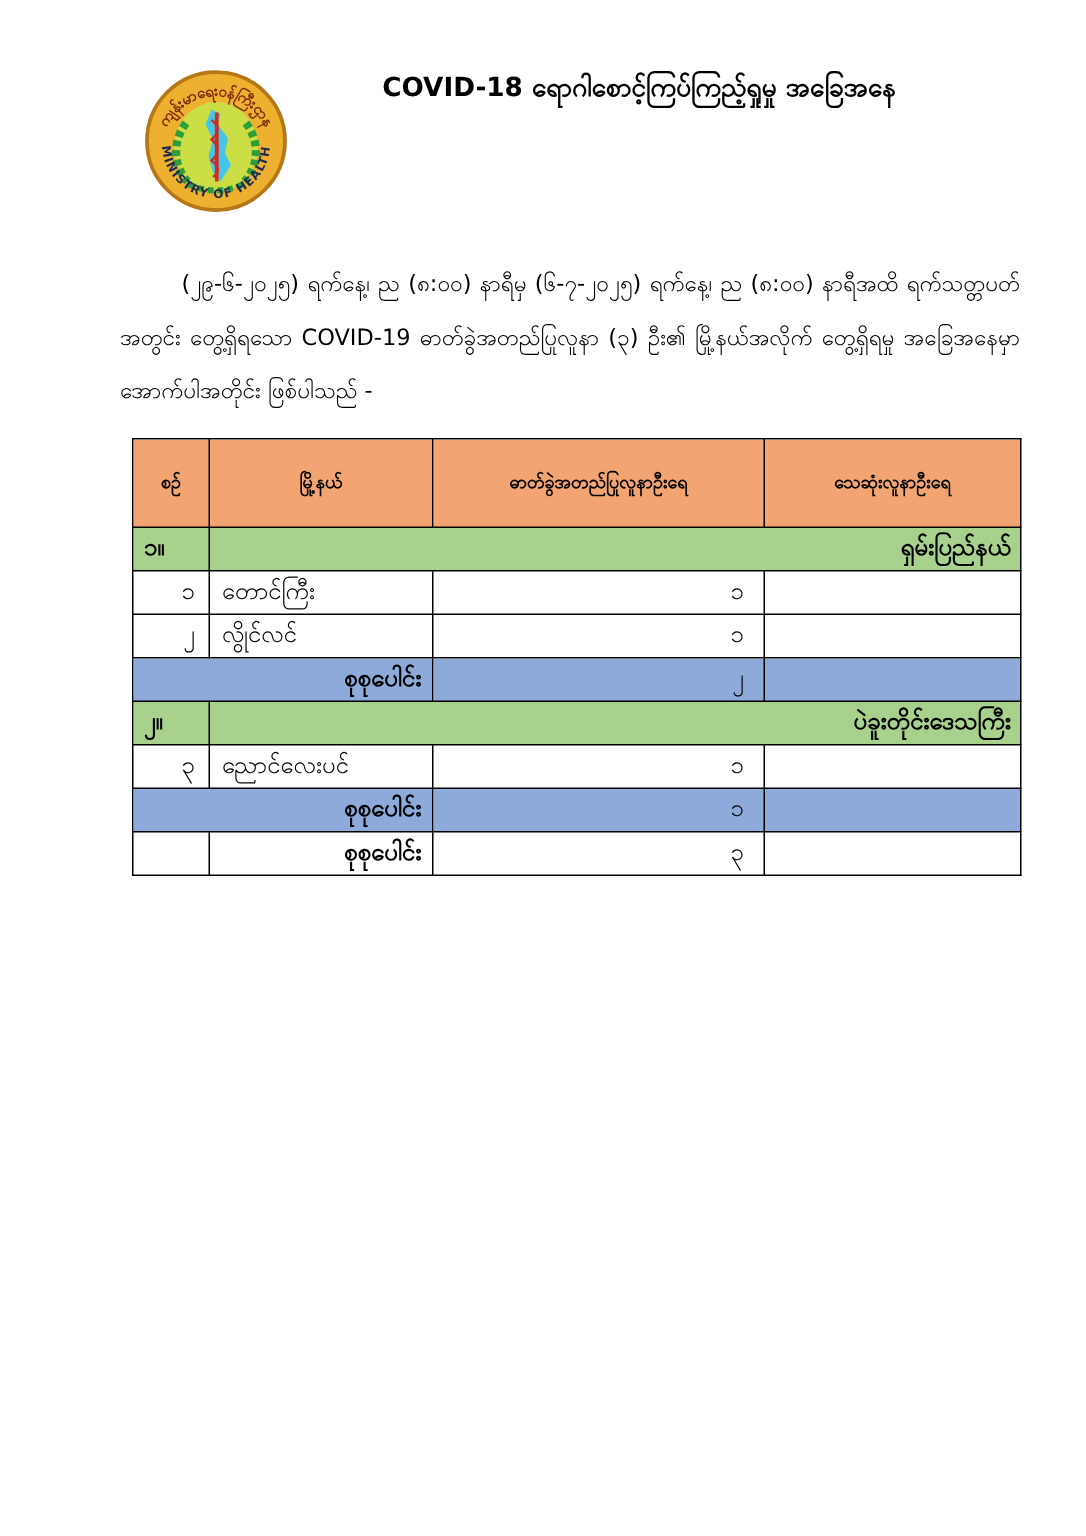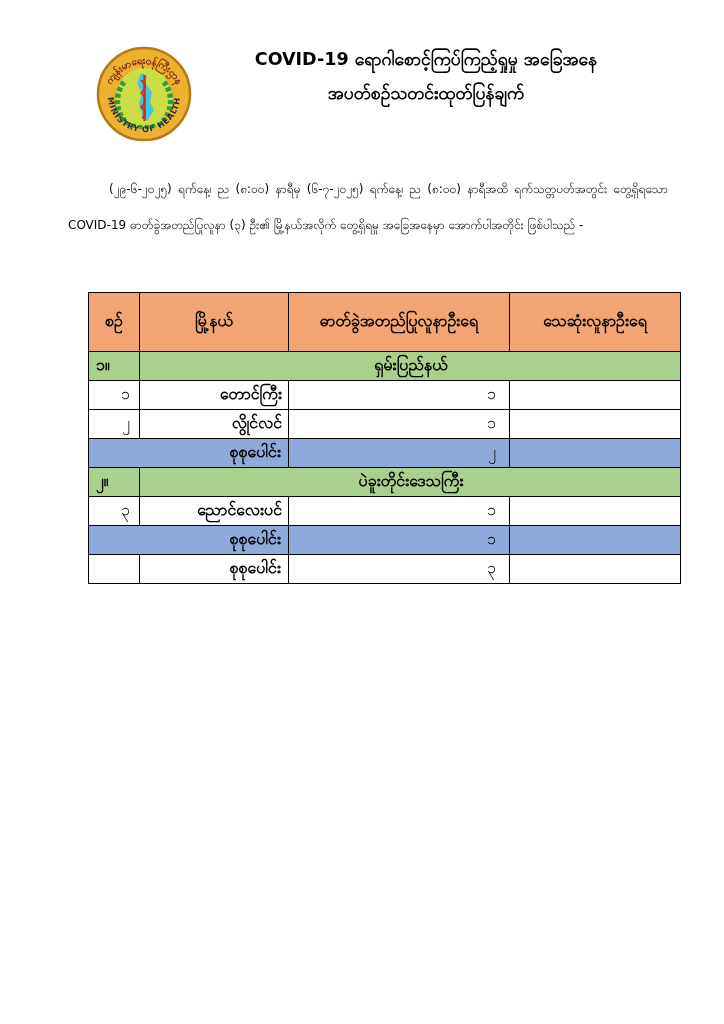--- a/index.html
+++ b/index.html
@@ -31,24 +31,24 @@
     text-align: center;
     font-weight: bold;
     font-size: 17.5px;
     line-height: 34px;
   }
   .header-line { white-space: nowrap; }
 
   
   .intro {
     position: absolute;
-    left: 68px;
+    left: 80px;
     top: 172px;
     width: 600px;
-    font-size: 12px;
+    font-size: 15px;
     line-height: 35.5px;
     text-align: justify;
     text-indent: 41px;
   }
 
   
   .doc-table {
     position: absolute;
     left: 88px;
     top: 292px;
@@ -63,32 +63,32 @@
     height: 28px;
     vertical-align: middle;
     overflow: hidden;
     white-space: nowrap;
   }
   .doc-table tr.thead th {
     background: #F2A572;
     height: 58px;
     text-align: center;
     font-weight: bold;
-    font-size: 16px;
+    font-size: 12px;
   }
   tr.sec td { background: #A9D18E; font-weight: bold; }
   tr.tot td { background: #8EAADB; font-weight: bold; }
   tr.grand td { background: #ffffff; font-weight: bold; }
   td.c-no   { text-align: right; padding-right: 9px; }
   td.sec-no { text-align: left;  padding-left: 7px; }
-  td.c-town { text-align: right;  padding-left: 8px; font-weight: bold; }
+  td.c-town { text-align: left;  padding-left: 8px; font-weight: normal; }
   td.c-val  { text-align: right; padding-right: 13px; font-weight: normal; }
   tr.tot td.c-val, tr.grand td.c-val { font-weight: normal; }
   td.tot-label { text-align: right; padding-right: 7px; font-weight: bold; margin-left: 28px; }
-  td.sec-name  { text-align: center;  padding-left: 8px; }
+  td.sec-name  { text-align: right;  padding-left: 8px; }
 
   
   .footer-block {
     position: absolute;
     left: 182px;
     top: 610px;
     width: 504px;
     text-align: center;
     font-weight: bold;
     font-size: 17px;
@@ -113,22 +113,21 @@
     <text font-size="10" font-weight="bold" fill="#7B2A10">
       <textPath href="#arcTop" startOffset="50%" text-anchor="middle">ကျန်းမာရေးဝန်ကြီးဌာန</textPath>
     </text>
     <path id="arcBottom" d="M 12 50 A 36 36 0 0 0 84 50" fill="none"></path>
     <text font-size="8" font-weight="bold" fill="#1A2A52" letter-spacing="0.8">
       <textPath href="#arcBottom" startOffset="50%" text-anchor="middle">MINISTRY OF HEALTH</textPath>
     </text>
   </svg>
 
   <div class="header-block">
-    <div class="header-line">COVID-19 ရောဂါစောင့်ကြပ်ကြည့်ရှုမှု အခြေအနေ</div>
-    <div class="header-line">အပတ်စဉ်သတင်းထုတ်ပြန်ချက်</div>
+    <div class="header-line">COVID-18 ရောဂါစောင့်ကြပ်ကြည့်ရှုမှု အခြေအနေ</div>
   </div>
 
   <div class="intro">(၂၉-၆-၂၀၂၅) ရက်နေ့၊ ည (၈:၀၀) နာရီမှ (၆-၇-၂၀၂၅) ရက်နေ့၊ ည (၈:၀၀) နာရီအထိ ရက်သတ္တပတ်အတွင်း တွေ့ရှိရသော COVID-19 ဓာတ်ခွဲအတည်ပြုလူနာ (၃) ဦး၏ မြို့နယ်အလိုက် တွေ့ရှိရမှု အခြေအနေမှာ အောက်ပါအတိုင်း ဖြစ်ပါသည် -</div>
 
   <table class="doc-table">
     <colgroup>
       <col style="width:51px">
         <col style="width:149px">
         <col style="width:221px">
         <col style="width:171px">

